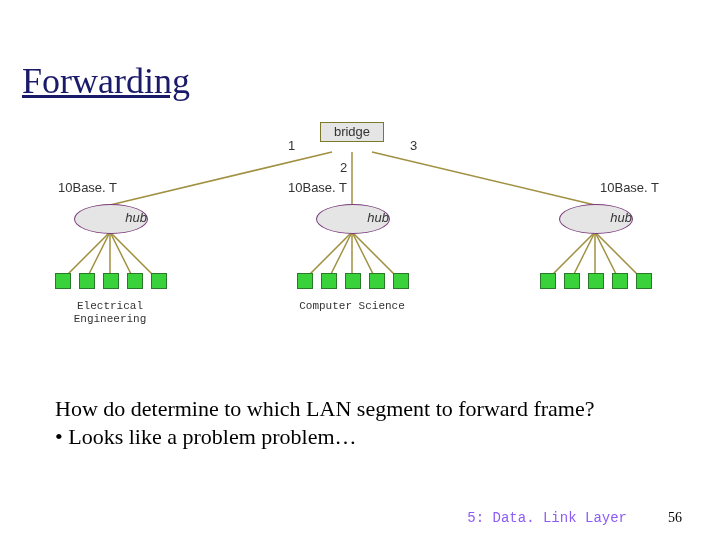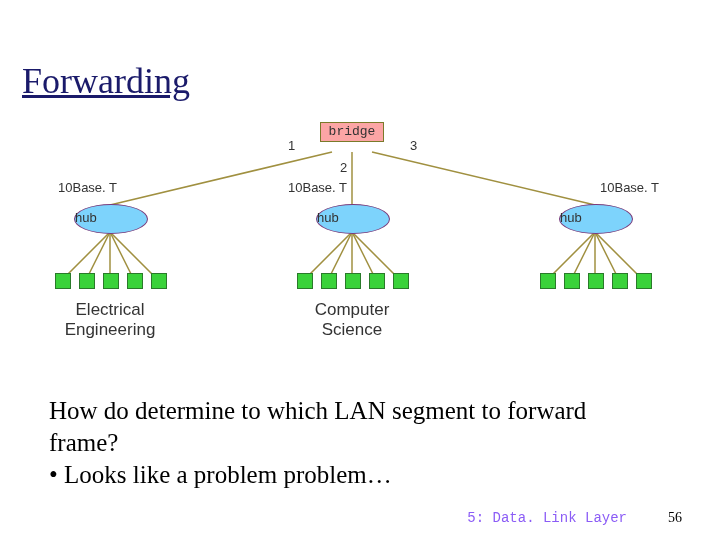--- a/index.html
+++ b/index.html
@@ -21,24 +21,24 @@
     left: 22px;
     top: 12px;
     font-size: 36px;
     color: #1a1a6a;
     text-decoration: underline;
     font-family: "Comic Sans MS", "Century Gothic", Georgia, serif;
     margin-top: 48px;
   }
   .body-text {
     position: absolute;
-    left: 49px;
+    left: 55px;
     top: 395px;
     width: 600px;
-    font-size: 25px;
+    font-size: 22px;
     color: #000;
     line-height: 1.28;
     font-family: "Comic Sans MS", Georgia, serif;
   }
   .footer-right {
     position: absolute;
     right: 38px;
     bottom: 14px;
     font-size: 14px;
     color: #000;
@@ -64,56 +64,57 @@
     left: 0;
     top: 0;
     width: 640px;
     height: 260px;
     overflow: visible;
   }
   .box {
     position: absolute;
     box-sizing: border-box;
     border: 1.5px solid #7a7a2a;
-    background: #fca5a5;
+    background: #e5e5e5;
     font-size: 13px;
-    font-family: Liberation Mono, monospace;
+    font-family: Liberation Sans, sans-serif;
     text-align: center;
     color: #333;
   }
   .hub {
     position: absolute;
     width: 72px;
     height: 28px;
     border: 1.5px solid #7a3a7a;
-    background: #7dd3fc;
+    background: #e5e5e5;
     border-radius: 50%;
     font-size: 13px;
     font-family: Arial, sans-serif;
-    text-align: left;
+    text-align: right;
     line-height: 26px;
     color: #333;
+    font-style: italic;
   }
   .leaf {
     position: absolute;
     width: 14px;
     height: 14px;
     background: #3ad23a;
     border: 1.5px solid #2a7a2a;
   }
   .link-label {
     position: absolute;
     font-size: 13px;
     font-family: Arial, sans-serif;
     color: #333;
   }
   .dept-label {
     position: absolute;
-    font-size: 17px;
-    font-family: Liberation Sans, sans-serif;
+    font-size: 11px;
+    font-family: Liberation Mono, monospace;
     color: #333;
     text-align: center;
     width: 110px;
     line-height: 1.15;
   }
 </style>
 </head>
 <body>
 
 <div class="slide">

